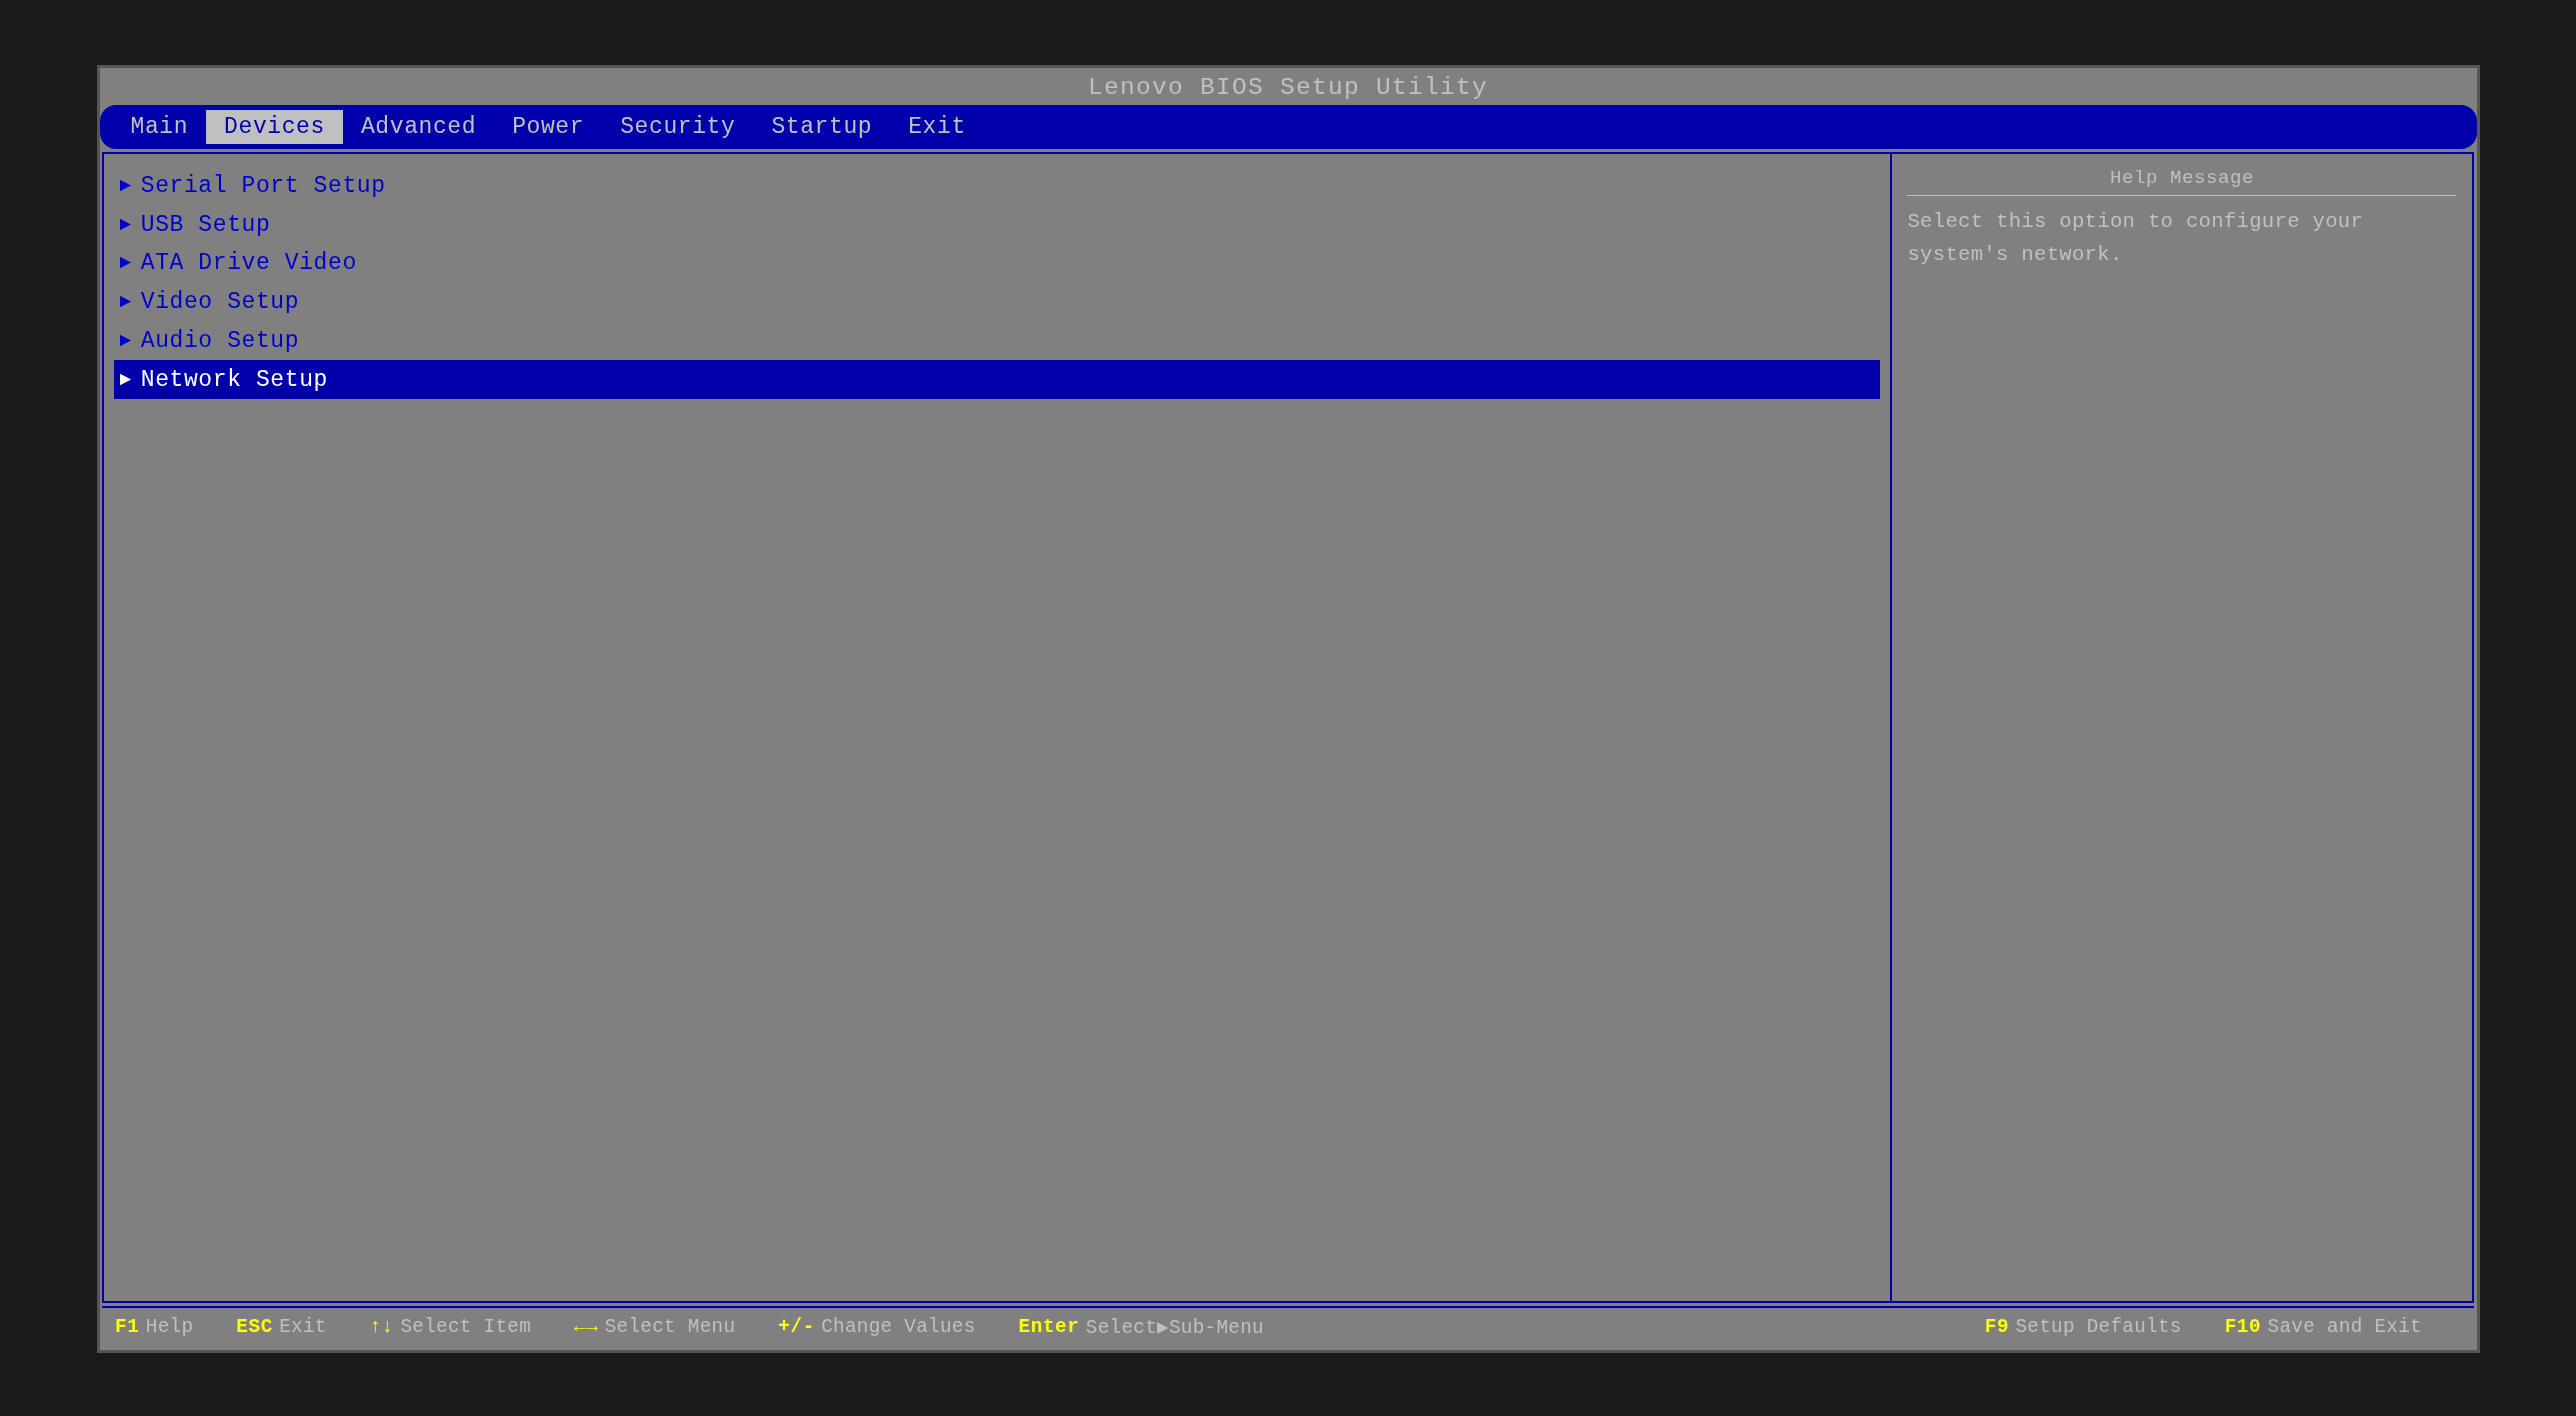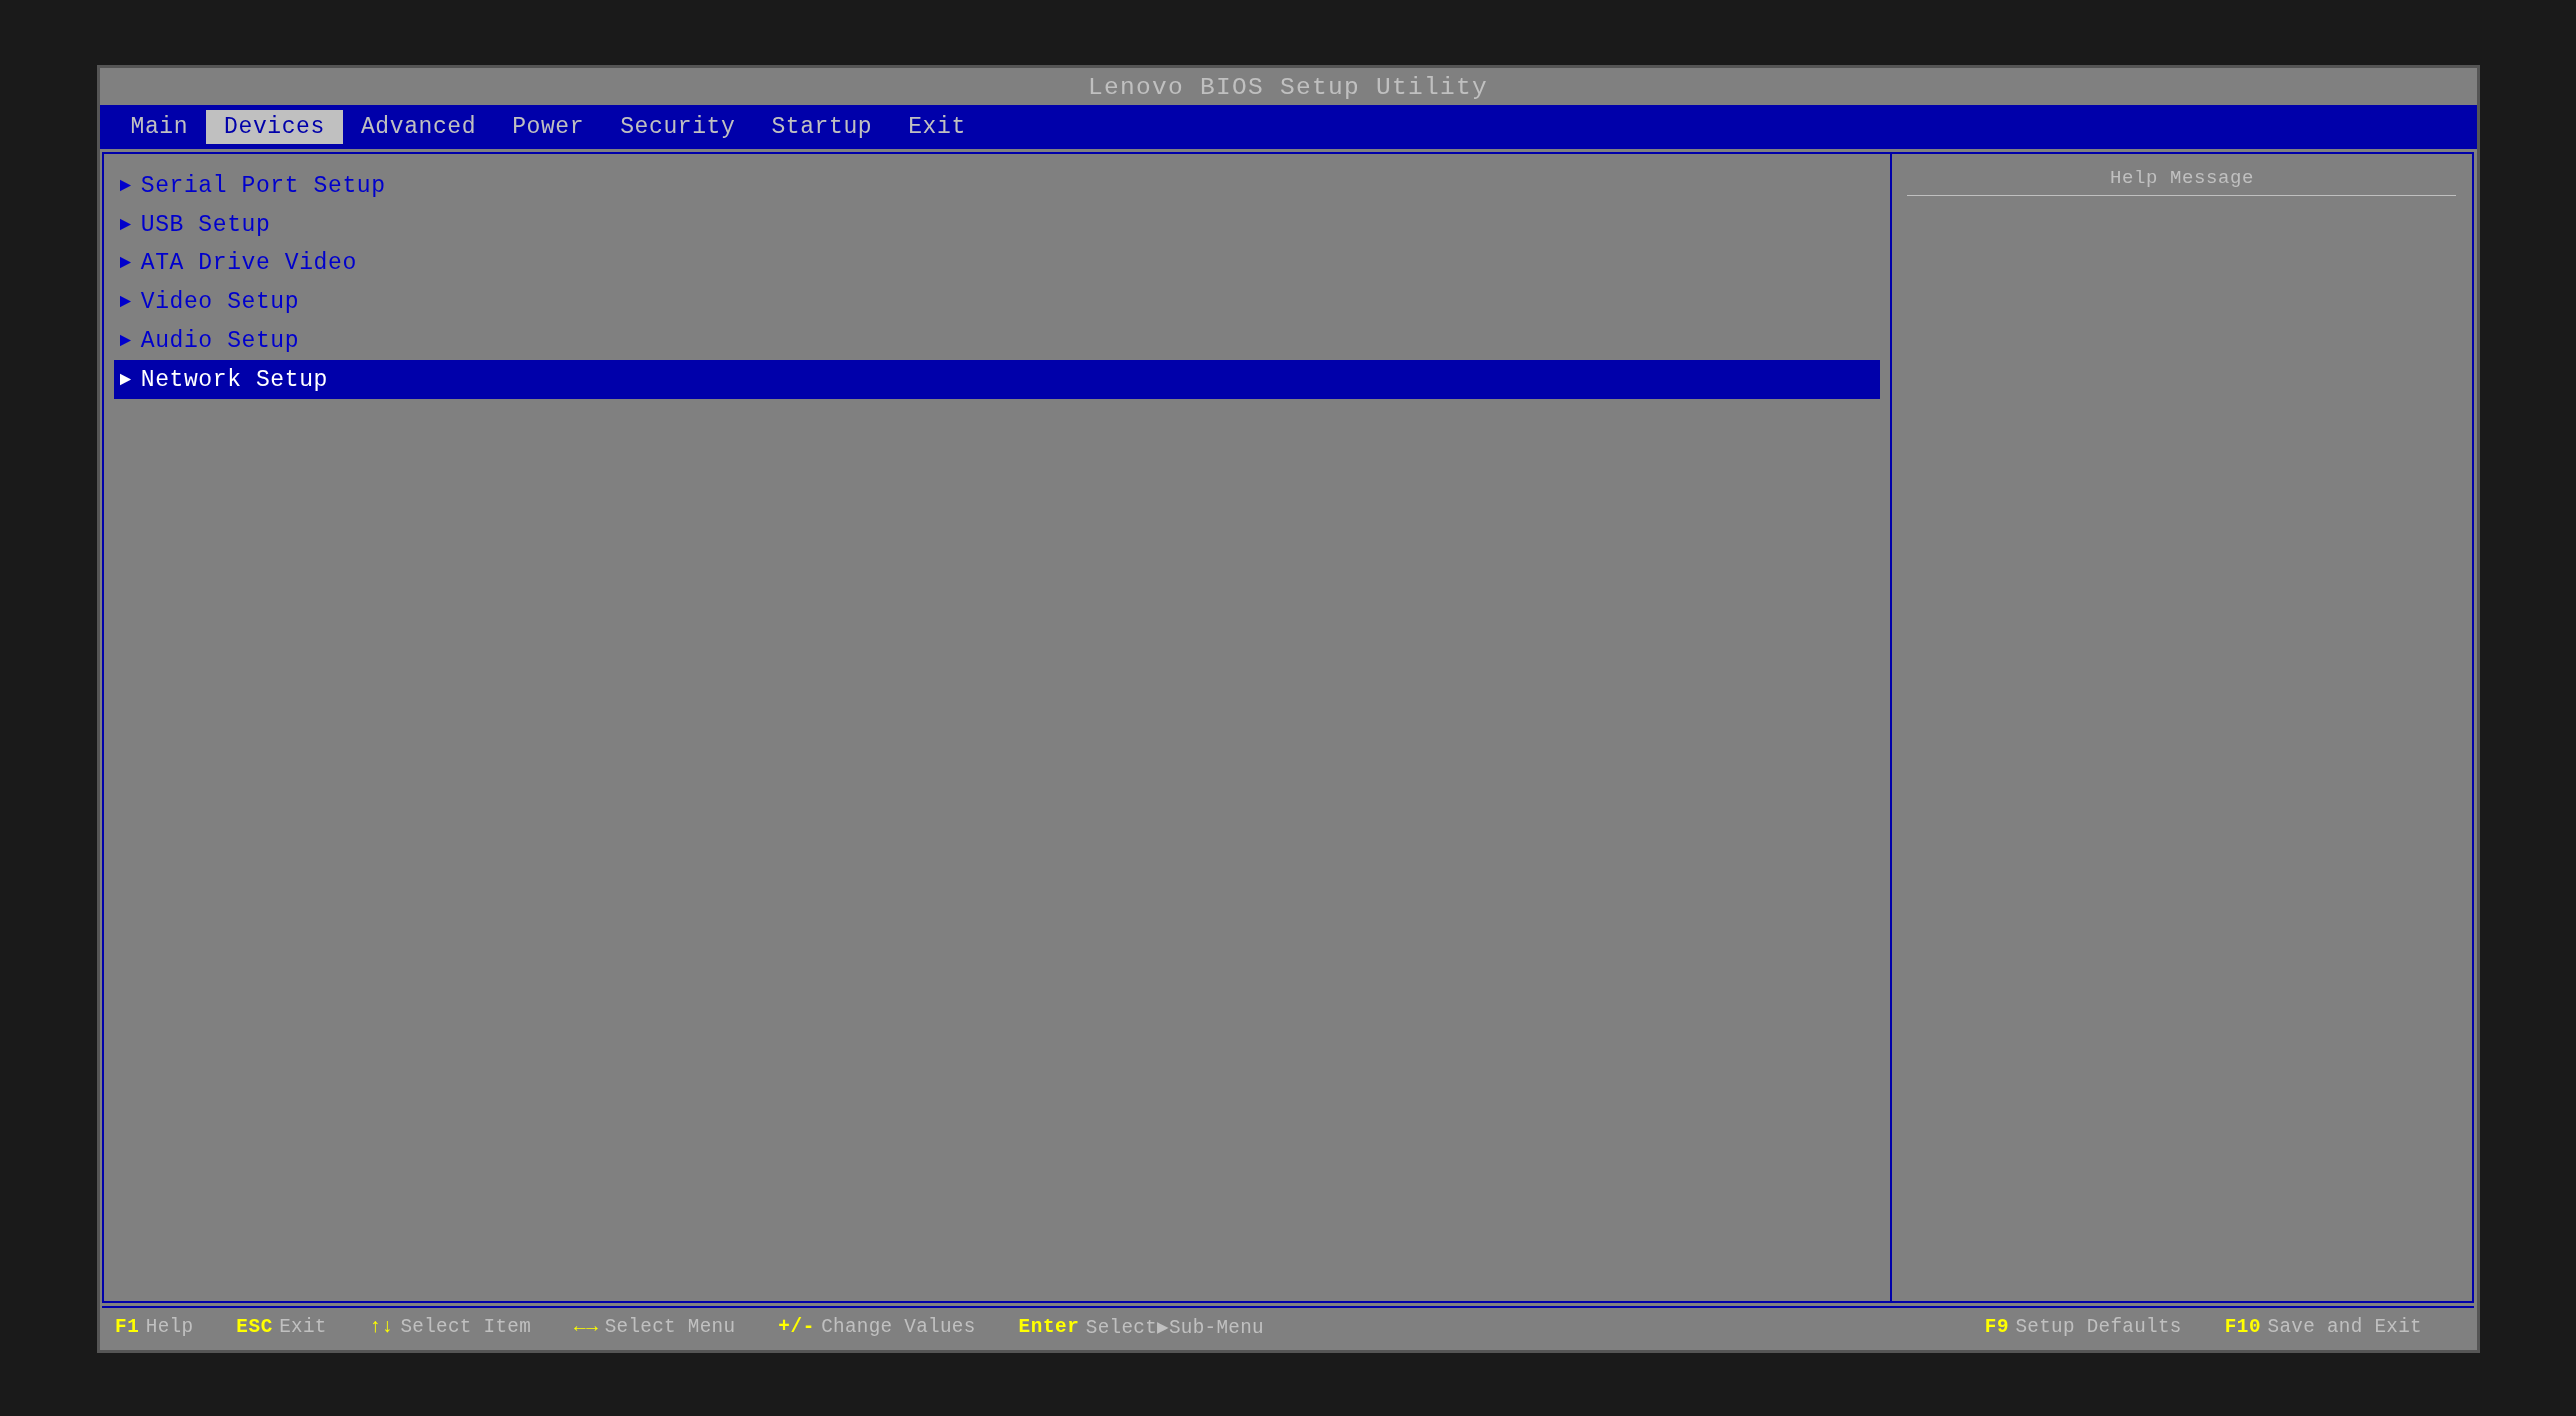--- a/index.html
+++ b/index.html
@@ -40,20 +40,21 @@
     }
 
     
     .menu-bar {
       background-color: #0000aa;
       display: flex;
       flex-direction: row;
       align-items: center;
       padding: 5.2px 13px;
       gap: 0;
+      border-radius: 16px;
     }
 
     .menu-item {
       color: #c0c0c0;
       font-size: 23px;
       padding: 3.9px 18px;
       cursor: pointer;
       letter-spacing: 0.6px;
       background-color: transparent;
     }
@@ -215,20 +216,21 @@
 
       <div class="menu-entry selected">
         <span class="arrow">►</span>
         <span>Network Setup</span>
       </div>
 
     </div>
 
     <div class="right-panel">
       <div class="help-title">Help Message</div>
+      <div class="help-text">Select this option to configure your system's network.</div>
     </div>
 
   </div>
 
   <div class="status-bar">
     <div class="status-item">
       <span class="status-key">F1</span>
       <span class="status-label">Help</span>
     </div>
     <div class="status-item">

